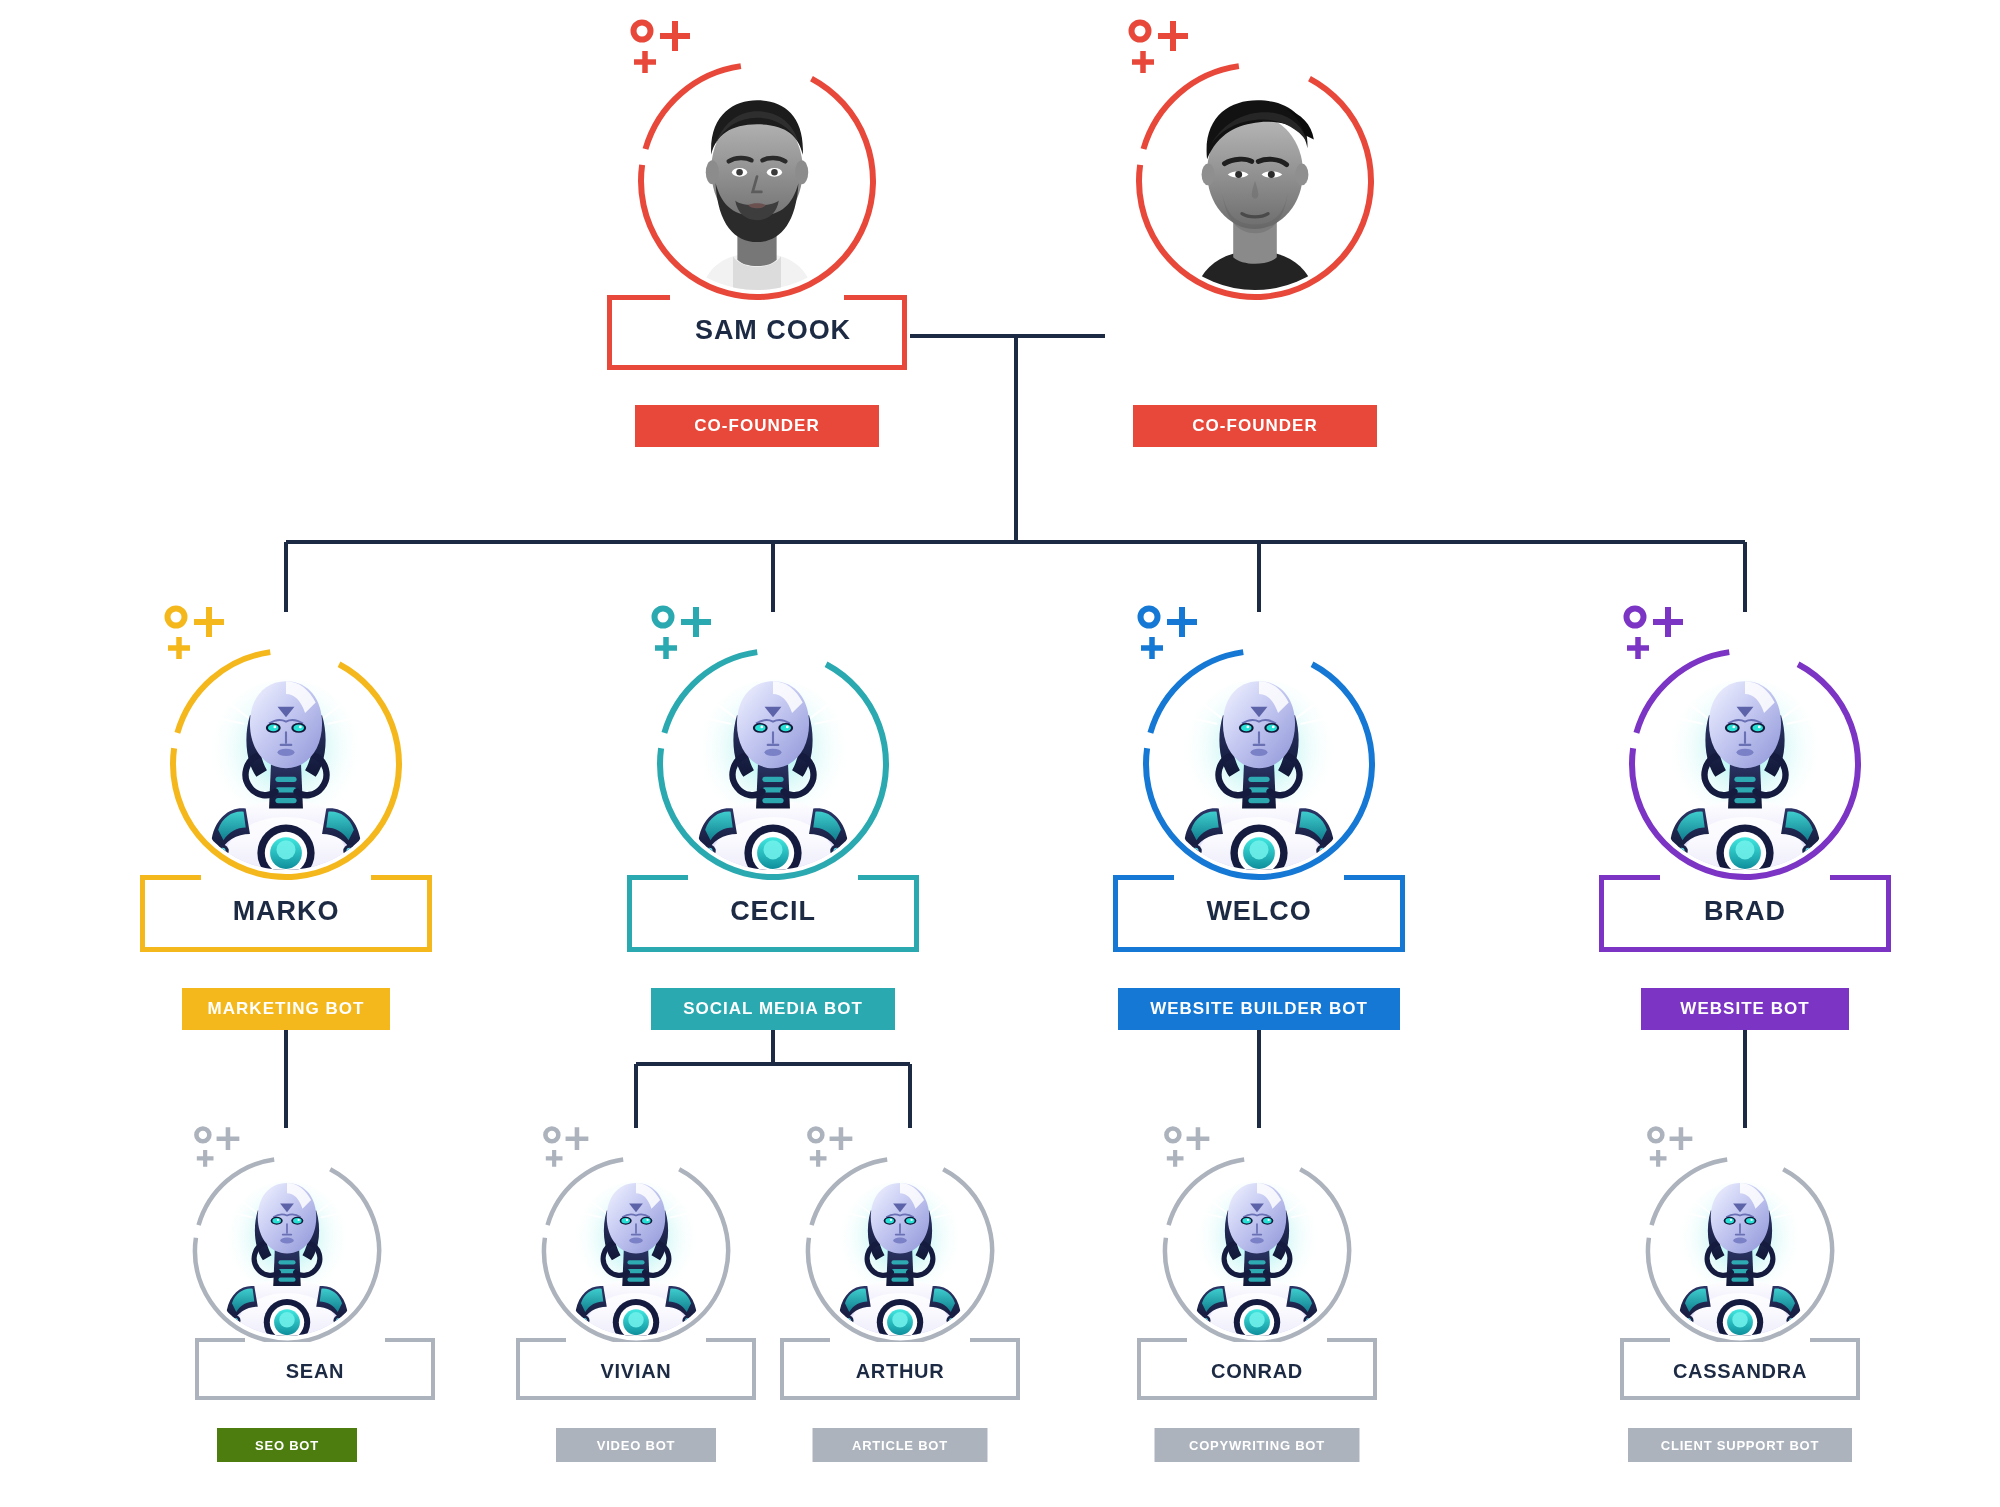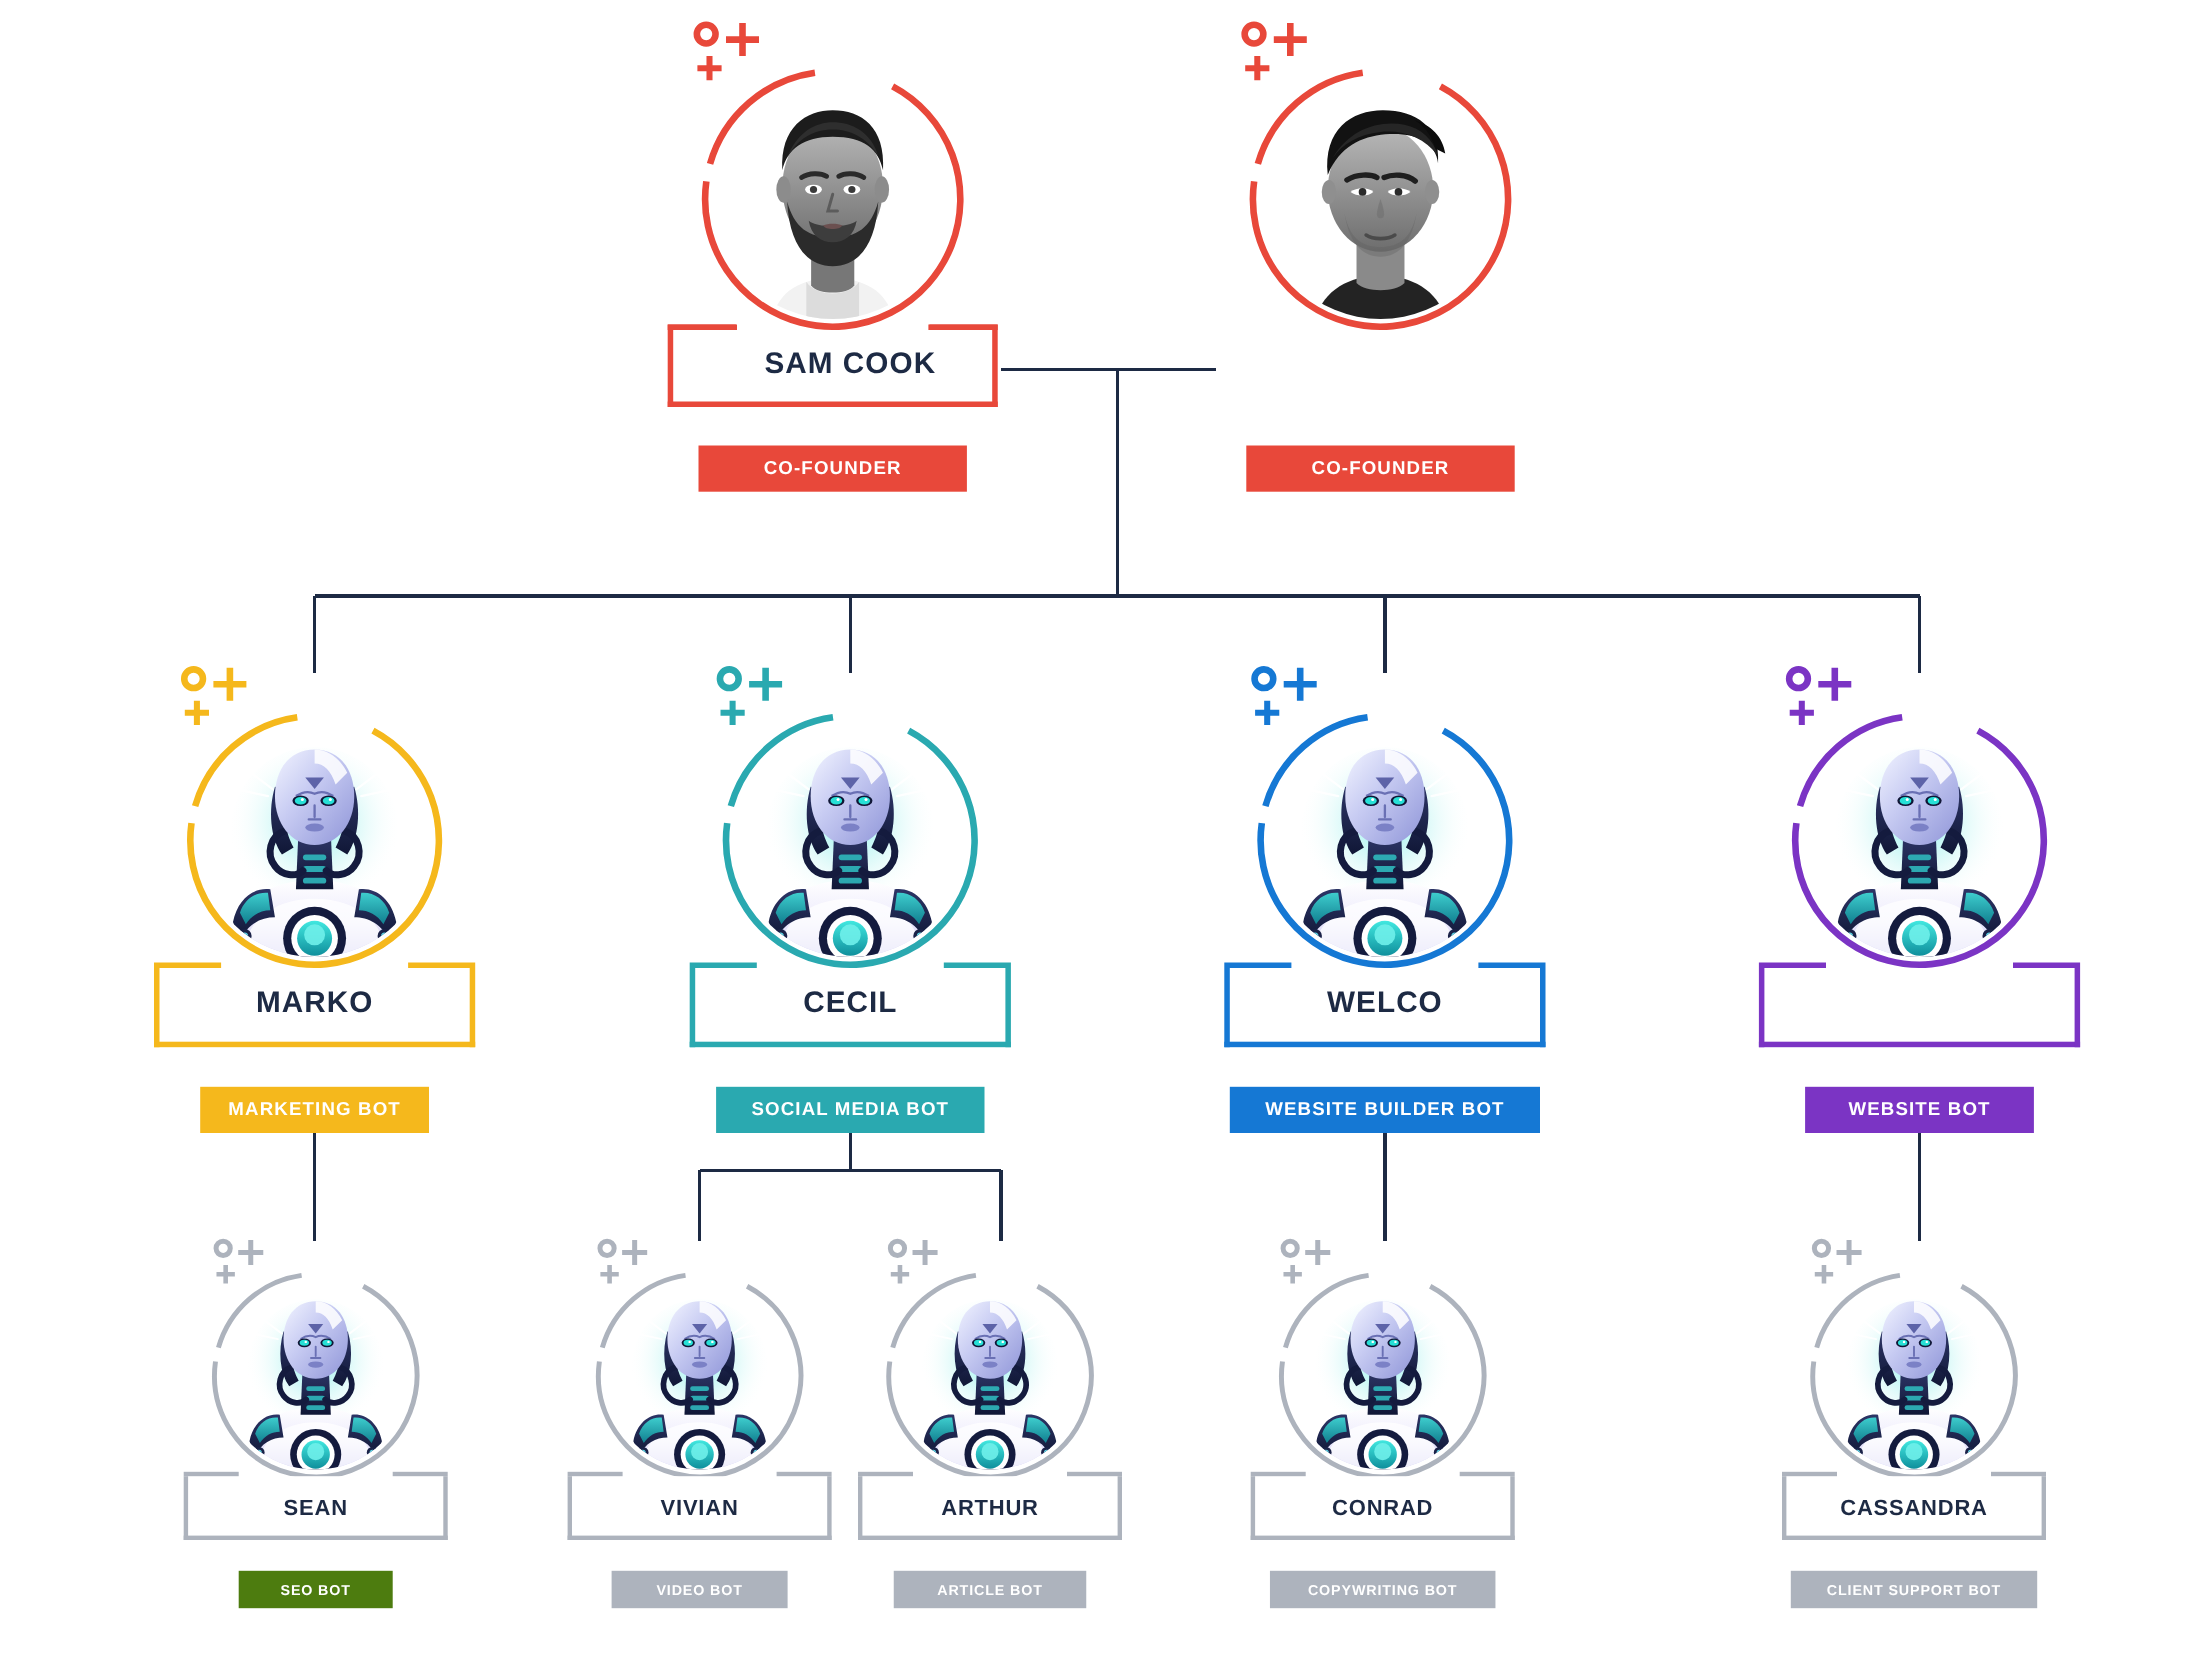--- a/index.html
+++ b/index.html
@@ -420,20 +420,21 @@
             <circle cx="13" cy="13" r="8.5"></circle>
             <path d="M46 3 L46 33 M31 18 L61 18"></path>
           </g>
           <g stroke="#7b34c4" fill="none" stroke-width="5.5">
             <path d="M16 33 L16 55 M5 44 L27 44"></path>
           </g>
         </svg>
         <div class="plate plate-col" style="top: 268px; width: 292px; height: 72px; border-width: 5px; border-color: rgb(123, 52, 196);">
           <div style="position: absolute; top: -5px; height: 5px; background: rgb(123, 52, 196); width: 61px; left: -5px;"></div>
           <div style="position: absolute; top: -5px; height: 5px; background: rgb(123, 52, 196); width: 61px; right: -5px;"></div>
+          <div class="nm" style="font-size: 27px; padding-bottom: 22px;">BRAD</div>
         </div>
         <div class="badge" style="top: 376px; height: 42px; font-size: 17px; background: rgb(123, 52, 196); width: 208px;">WEBSITE BOT</div>
       </div>
       <div class="node t3" style="left: 167px; top: 1128px; width: 240px;">
         <svg width="193" height="193" viewBox="0 0 193 193" class="ring" style="top: 25.5px;">
           <g fill="none" stroke="#adb3bd" stroke-width="4.5" stroke-linecap="butt">
             <path d="M 139.69 15.27 A 92 92 0 1 1 5.40 83.70"></path>
             <path d="M 8.06 71.14 A 92 92 0 0 1 83.70 5.40"></path>
           </g>
         </svg>
@@ -444,21 +445,21 @@
         </div>
         <svg width="53.2" height="45.6" viewBox="0 0 70 60" class="deco" style="left: 26px; top: -2.96px;">
           <g stroke="#adb3bd" fill="none" stroke-width="6" stroke-linecap="butt">
             <circle cx="13" cy="13" r="8.5"></circle>
             <path d="M46 3 L46 33 M31 18 L61 18"></path>
           </g>
           <g stroke="#adb3bd" fill="none" stroke-width="5.5">
             <path d="M16 33 L16 55 M5 44 L27 44"></path>
           </g>
         </svg>
-        <div class="plate plate-col" style="top: 214px; width: 240px; height: 58px; border-width: 4px; border-color: rgb(173, 179, 189);">
+        <div class="plate plate-col" style="top: 214px; width: 240px; height: 58px; border-width: 4px; border-color: rgb(173, 179, 189); margin-left: 28px;">
           <div style="position: absolute; top: -4px; height: 4px; background: rgb(173, 179, 189); width: 50px; left: -4px;"></div>
           <div style="position: absolute; top: -4px; height: 4px; background: rgb(173, 179, 189); width: 50px; right: -4px;"></div>
           <div class="nm" style="font-size: 20px; padding-bottom: 15px;">SEAN</div>
         </div>
         <div class="badge" style="top: 300px; height: 34px; font-size: 13px; background: #4d7c0f; width: 140px;">SEO BOT</div>
       </div>
       <div class="node t3" style="left: 516px; top: 1128px; width: 240px;">
         <svg width="193" height="193" viewBox="0 0 193 193" class="ring" style="top: 25.5px;">
           <g fill="none" stroke="#adb3bd" stroke-width="4.5" stroke-linecap="butt">
             <path d="M 139.69 15.27 A 92 92 0 1 1 5.40 83.70"></path>

